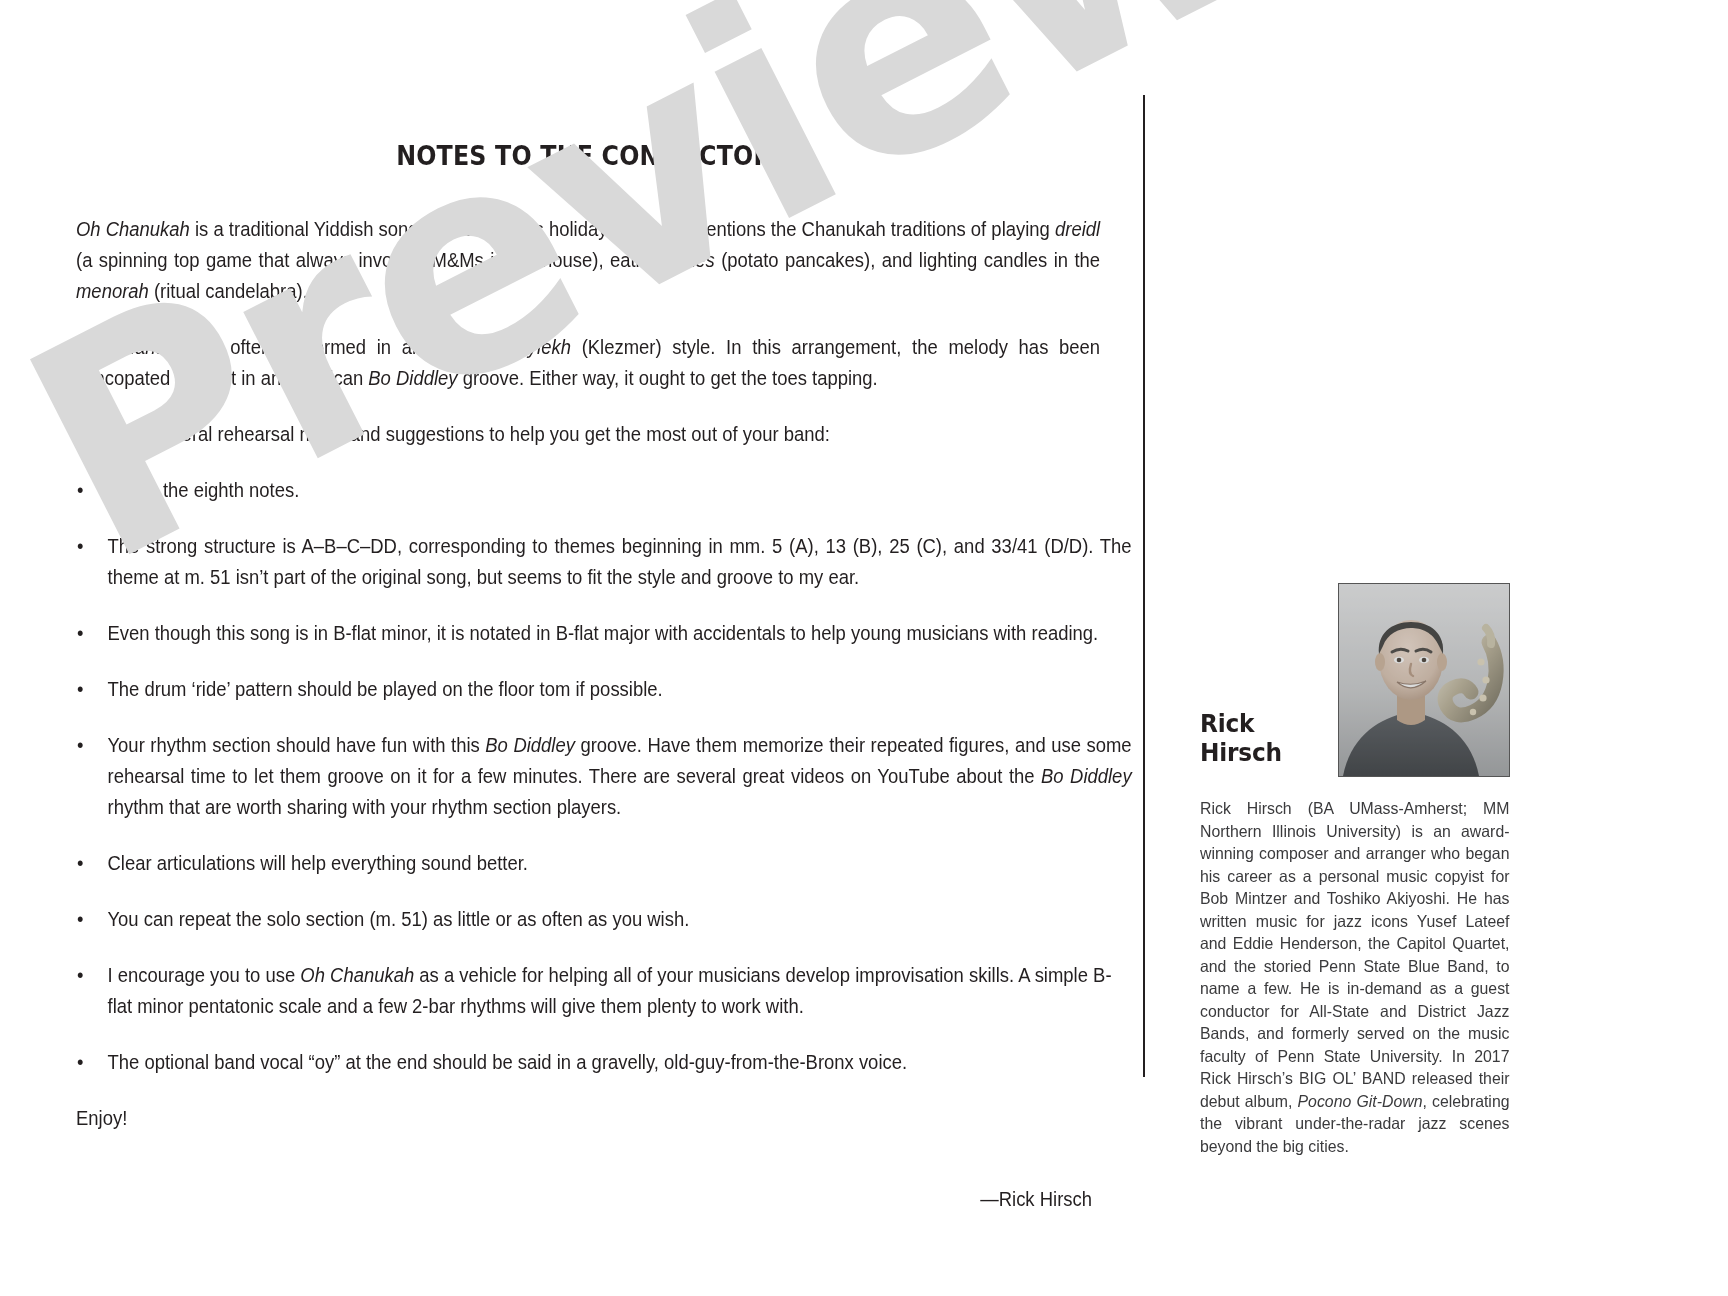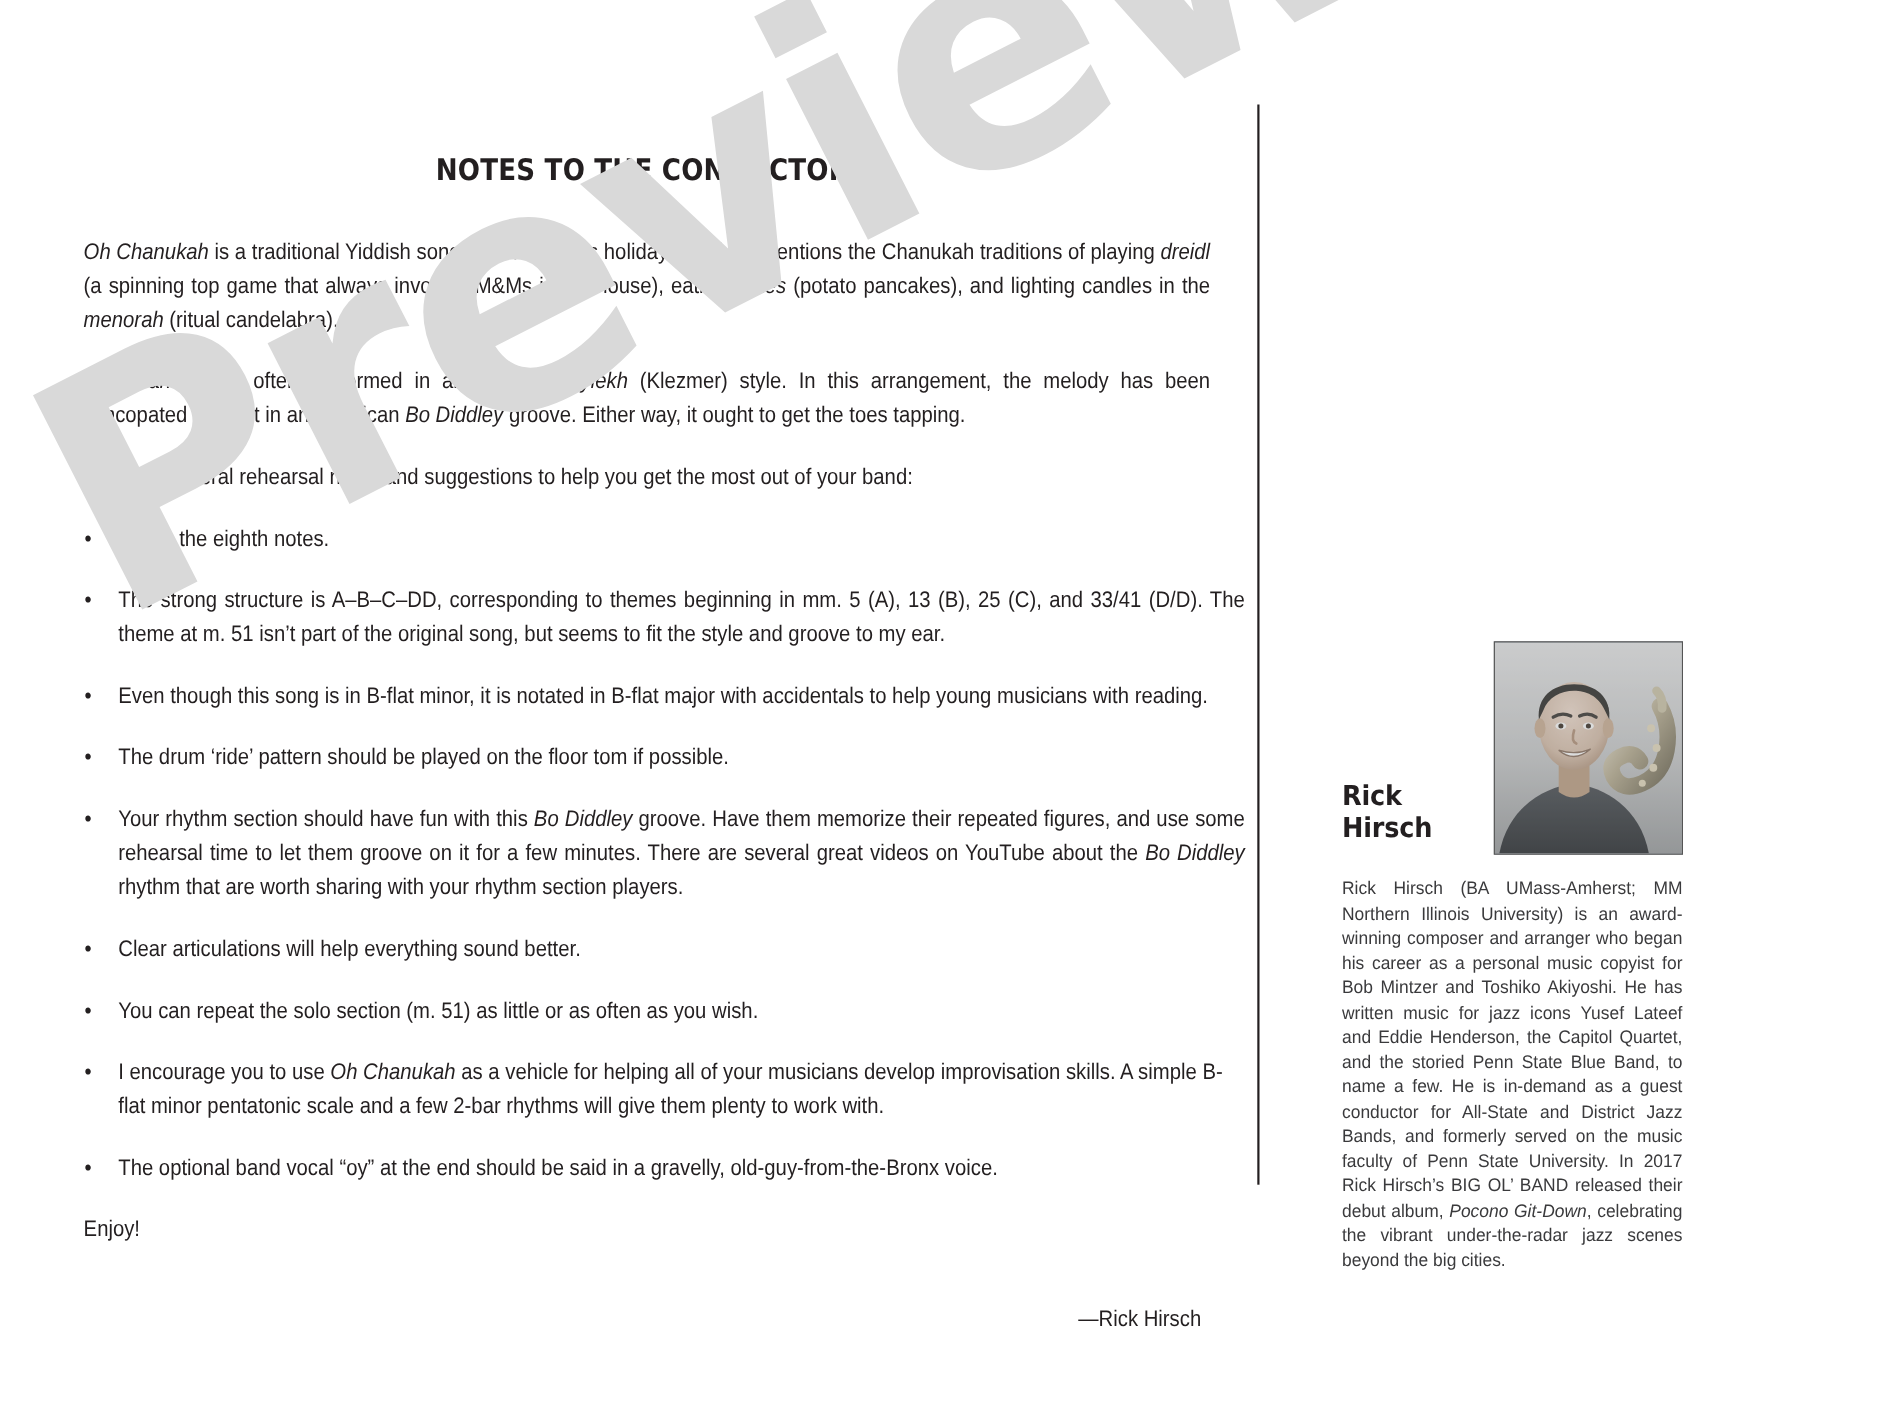--- a/index.html
+++ b/index.html
@@ -130,21 +130,20 @@
     color: #231f20;
   }
 
   
   .side-col {
     position: absolute;
     left: 1200px;
     top: 575px;
     width: 310px;
     z-index: 3;
-    margin-left: 20px;
   }
   .bio-head-row {
     position: relative;
     height: 200px;
   }
   .composer-name {
     position: absolute;
     left: 0;
     bottom: 8px;
     font-family: "DejaVu Sans", sans-serif;

